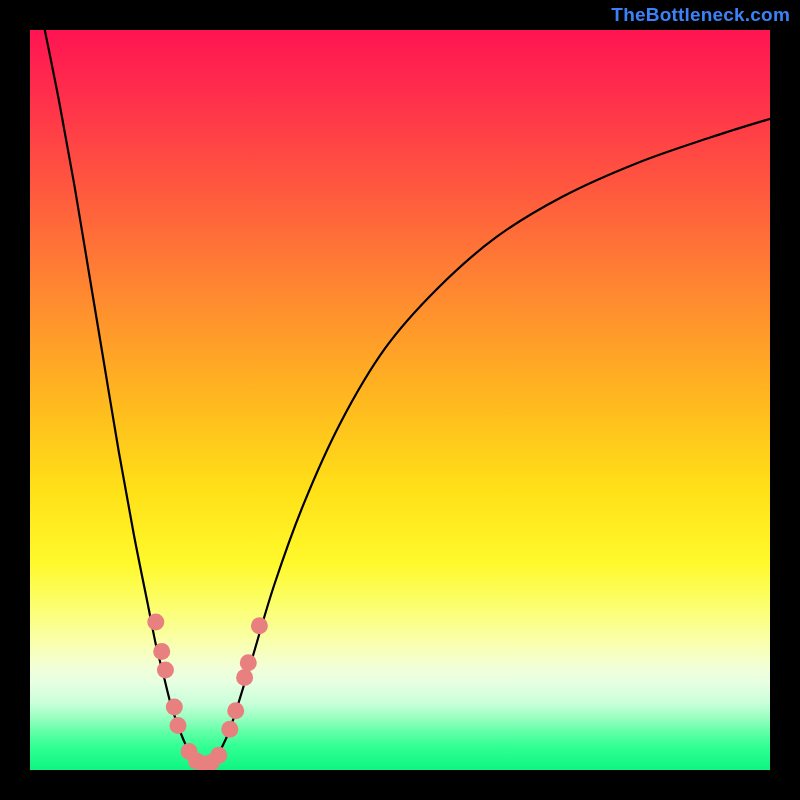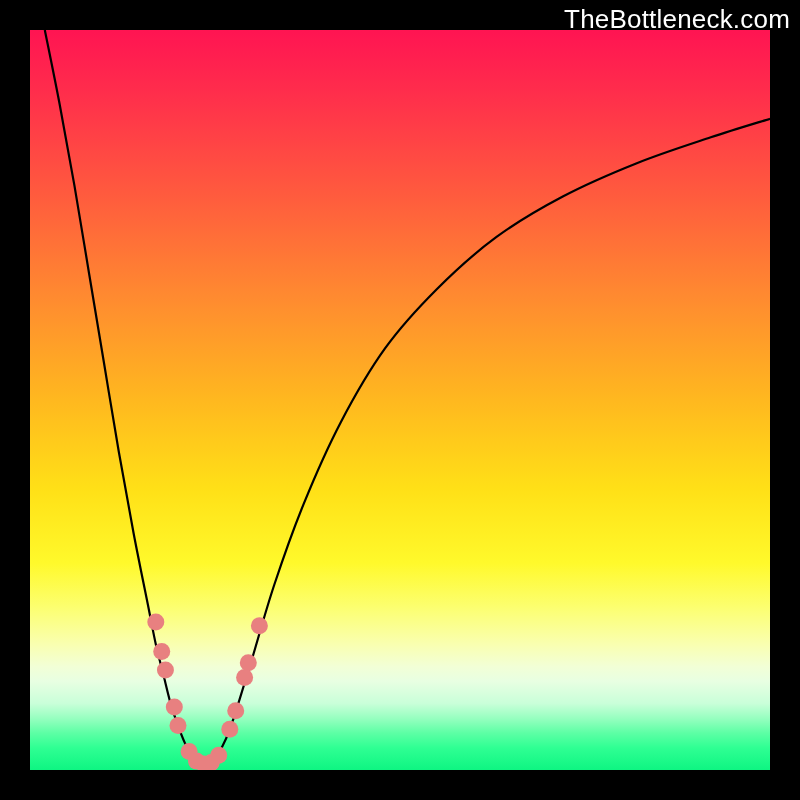--- a/index.html
+++ b/index.html
@@ -14,23 +14,23 @@
   .frame {
     position: relative;
     width: 800px;
     height: 800px;
     background: #000;
   }
   .watermark {
     position: absolute;
     top: 4px;
     right: 10px;
-    color: #ffffff;
-    font-size: 26px;
-    font-weight: 400;
+    color: #3b82f6;
+    font-size: 19px;
+    font-weight: 700;
     letter-spacing: 0.2px;
     z-index: 10;
   }
   .plot-area {
     position: absolute;
     left: 30px;
     top: 30px;
     width: 740px;
     height: 740px;
     overflow: hidden;

